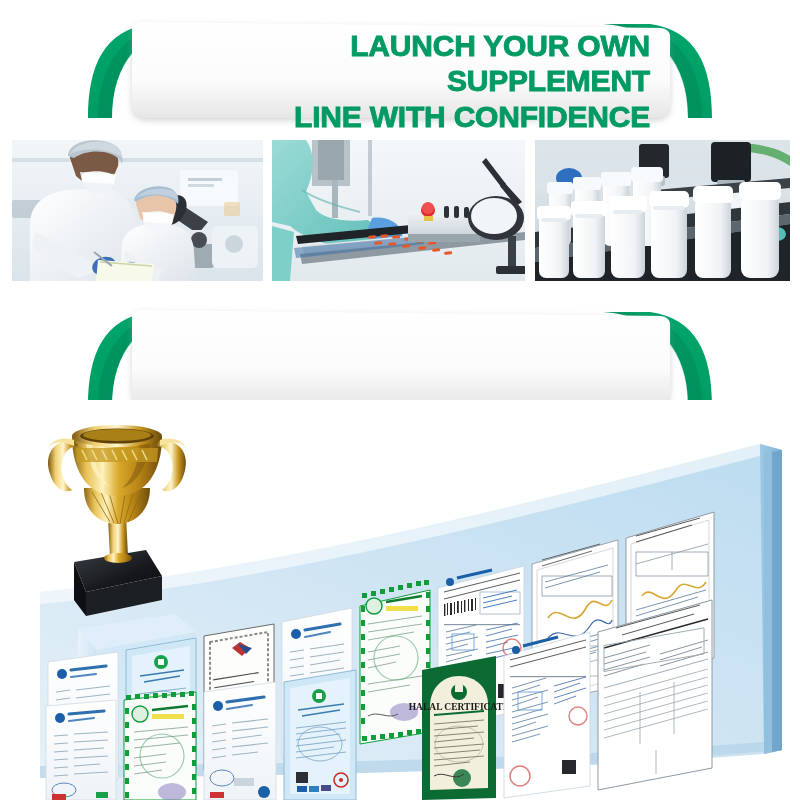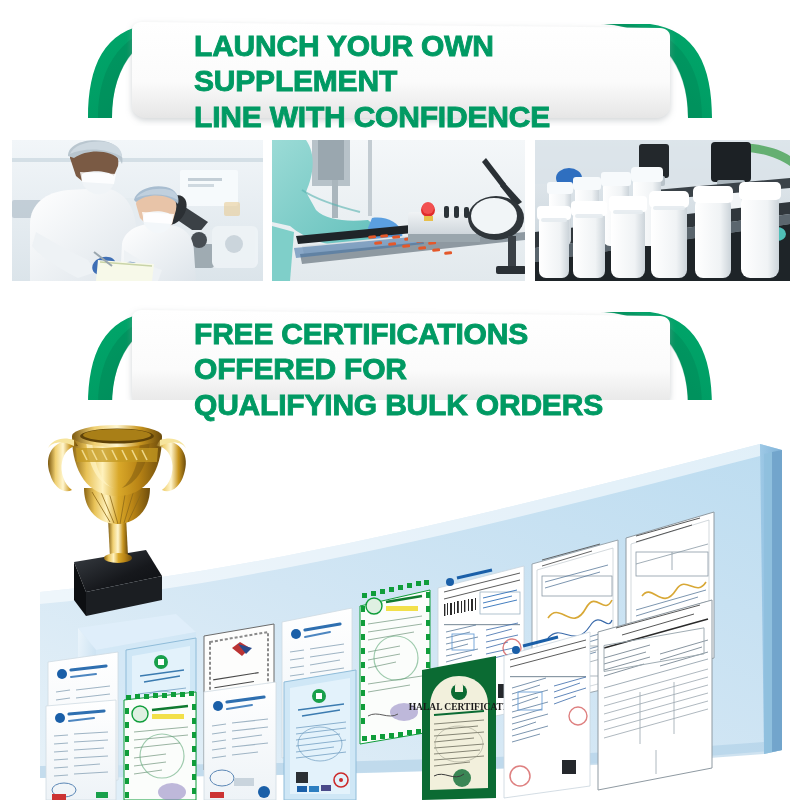--- a/index.html
+++ b/index.html
@@ -15,21 +15,21 @@
   
   .banner { position: absolute; left: 0; width: 800px; height: 118px; }
   #banner-1 { top: 8px; }
   #banner-2 { top: 296px; }
 
   .banner-svg { position:absolute; inset:0; width:800px; height:118px; }
 
   .banner-text {
     position: absolute;
     left: 150px; right: 150px; top: 20px;
-    text-align: left;
+    text-align: right;
     color: #009a63;
     font-family: "Liberation Sans", sans-serif;
     font-weight: bold;
     font-size: 30px;
     line-height: 1.18;
     letter-spacing: -0.2px;
     -webkit-text-stroke: 0.9px #009a63;
     white-space: pre-line;
     z-index: 5;
     margin-left: 44px;
@@ -328,22 +328,20 @@
           <feDropShadow dx="0" dy="2.5" stdDeviation="3" flood-color="#9aa0a6" flood-opacity="0.45"></feDropShadow>
         </filter>
       </defs>
       <path d="M112,110 C112,55 140,20 196,16 L150,16 C104,22 88,58 88,110 Z" fill="url(#g-left-2)"></path>
       <path d="M112,110 C112,52 146,18 200,16 L176,16 C124,20 98,56 98,110 Z" fill="#017a4f" opacity="0.35"></path>
       <path d="M688,110 C688,55 660,20 604,16 L650,16 C696,22 712,58 712,110 Z" fill="url(#g-right-2)"></path>
       <path d="M688,110 C688,52 654,18 600,16 L624,16 C676,20 702,56 702,110 Z" fill="#017a4f" opacity="0.30"></path>
       <path d="M132,22 C132,18 136,14 142,14 L660,20 C666,20 670,24 670,28 L670,98
                C670,104 664,110 656,110 L146,110 C138,110 132,104 132,98 Z" fill="url(#g-panel-2)" filter="url(#sh-2)"></path>
     </svg>
-    <div class="banner-text">FREE CERTIFICATIONS OFFERED FOR
-QUALIFYING BULK ORDERS</div>
   </div>
 
   <div id="cert-wall">
     <svg viewBox="0 0 800 400" preserveAspectRatio="none">
       <defs>
         <linearGradient id="wall" x1="0" y1="1" x2="1" y2="0">
           <stop offset="0%" stop-color="#e6f1f8"></stop>
           <stop offset="45%" stop-color="#d2e6f4"></stop>
           <stop offset="100%" stop-color="#bcdcf0"></stop>
         </linearGradient>

